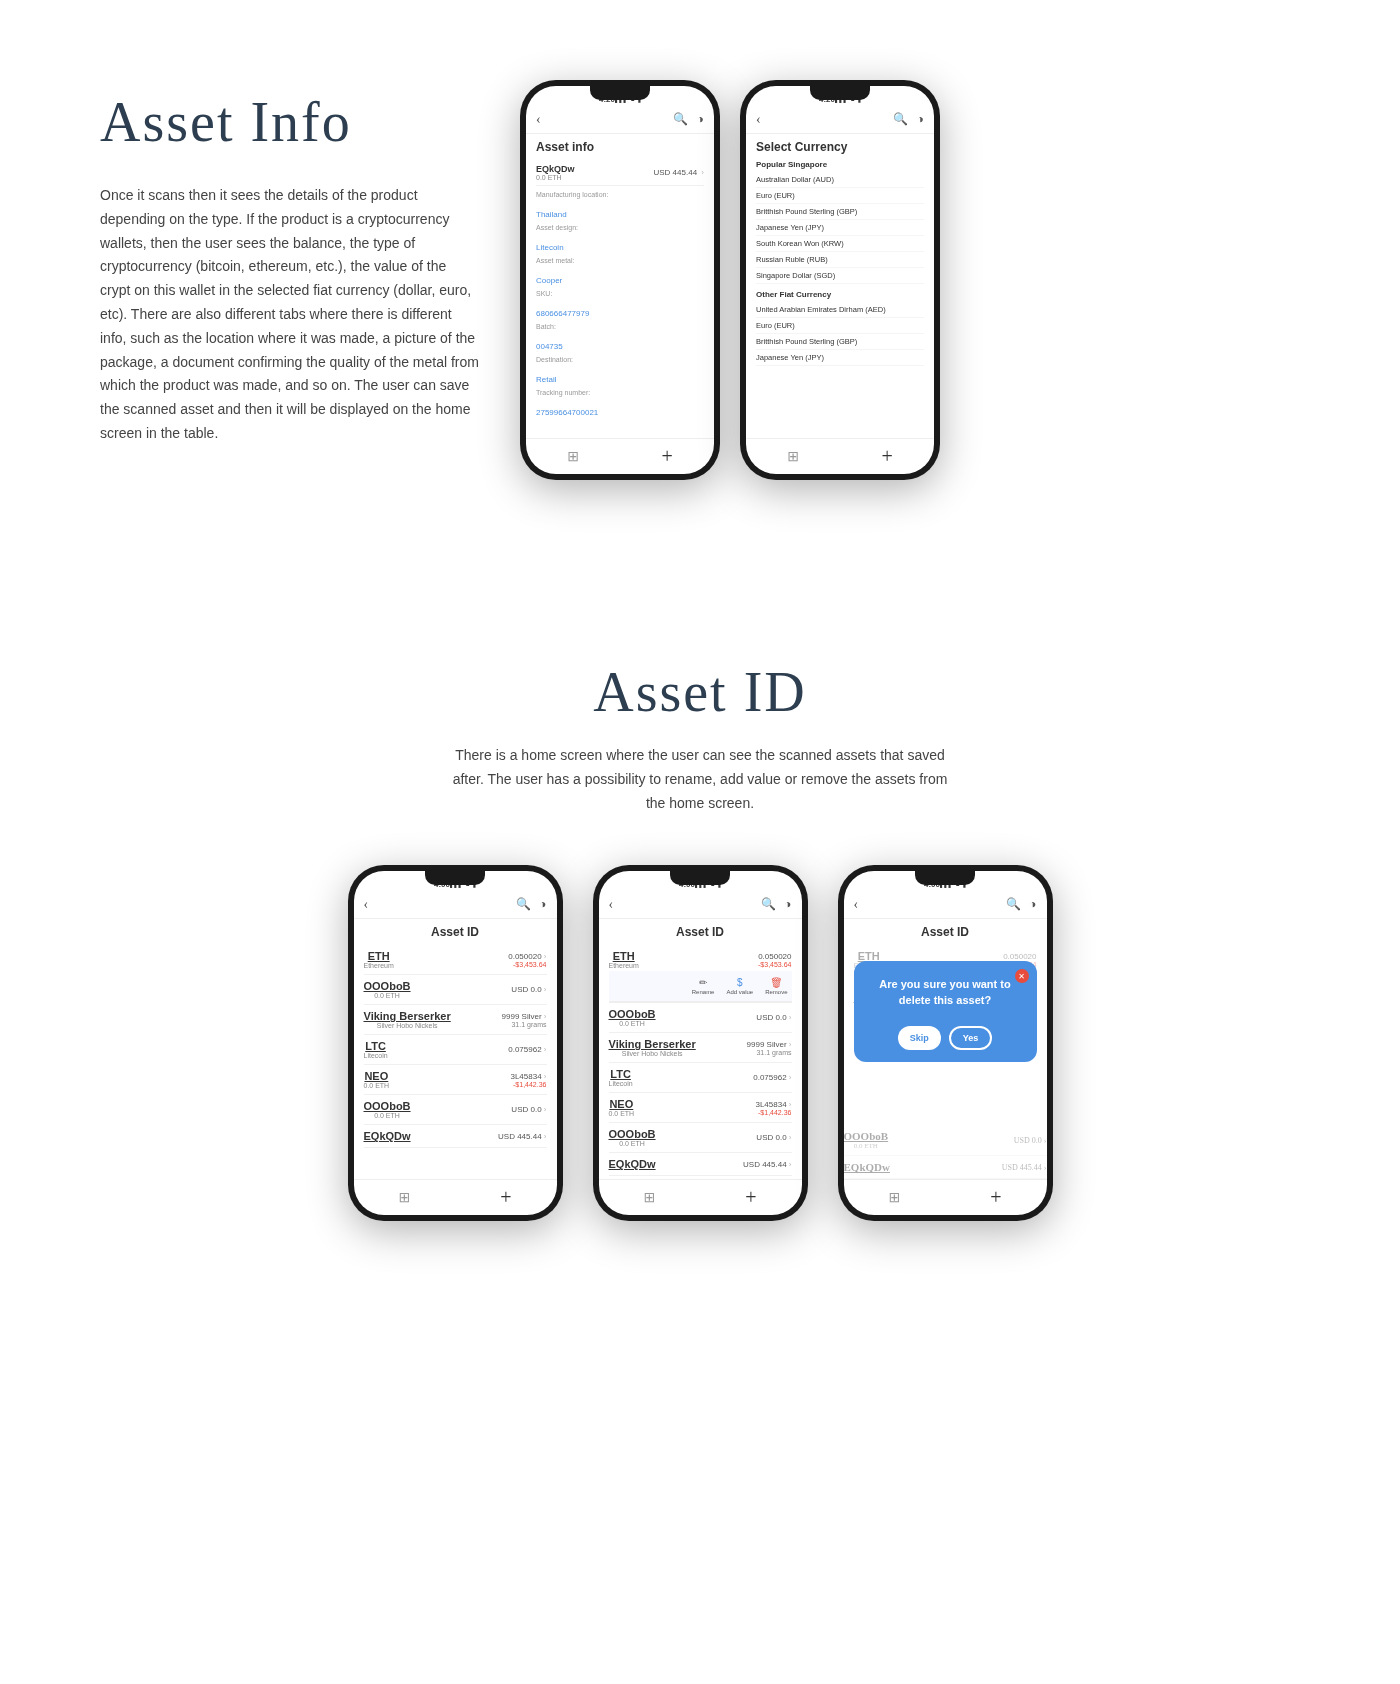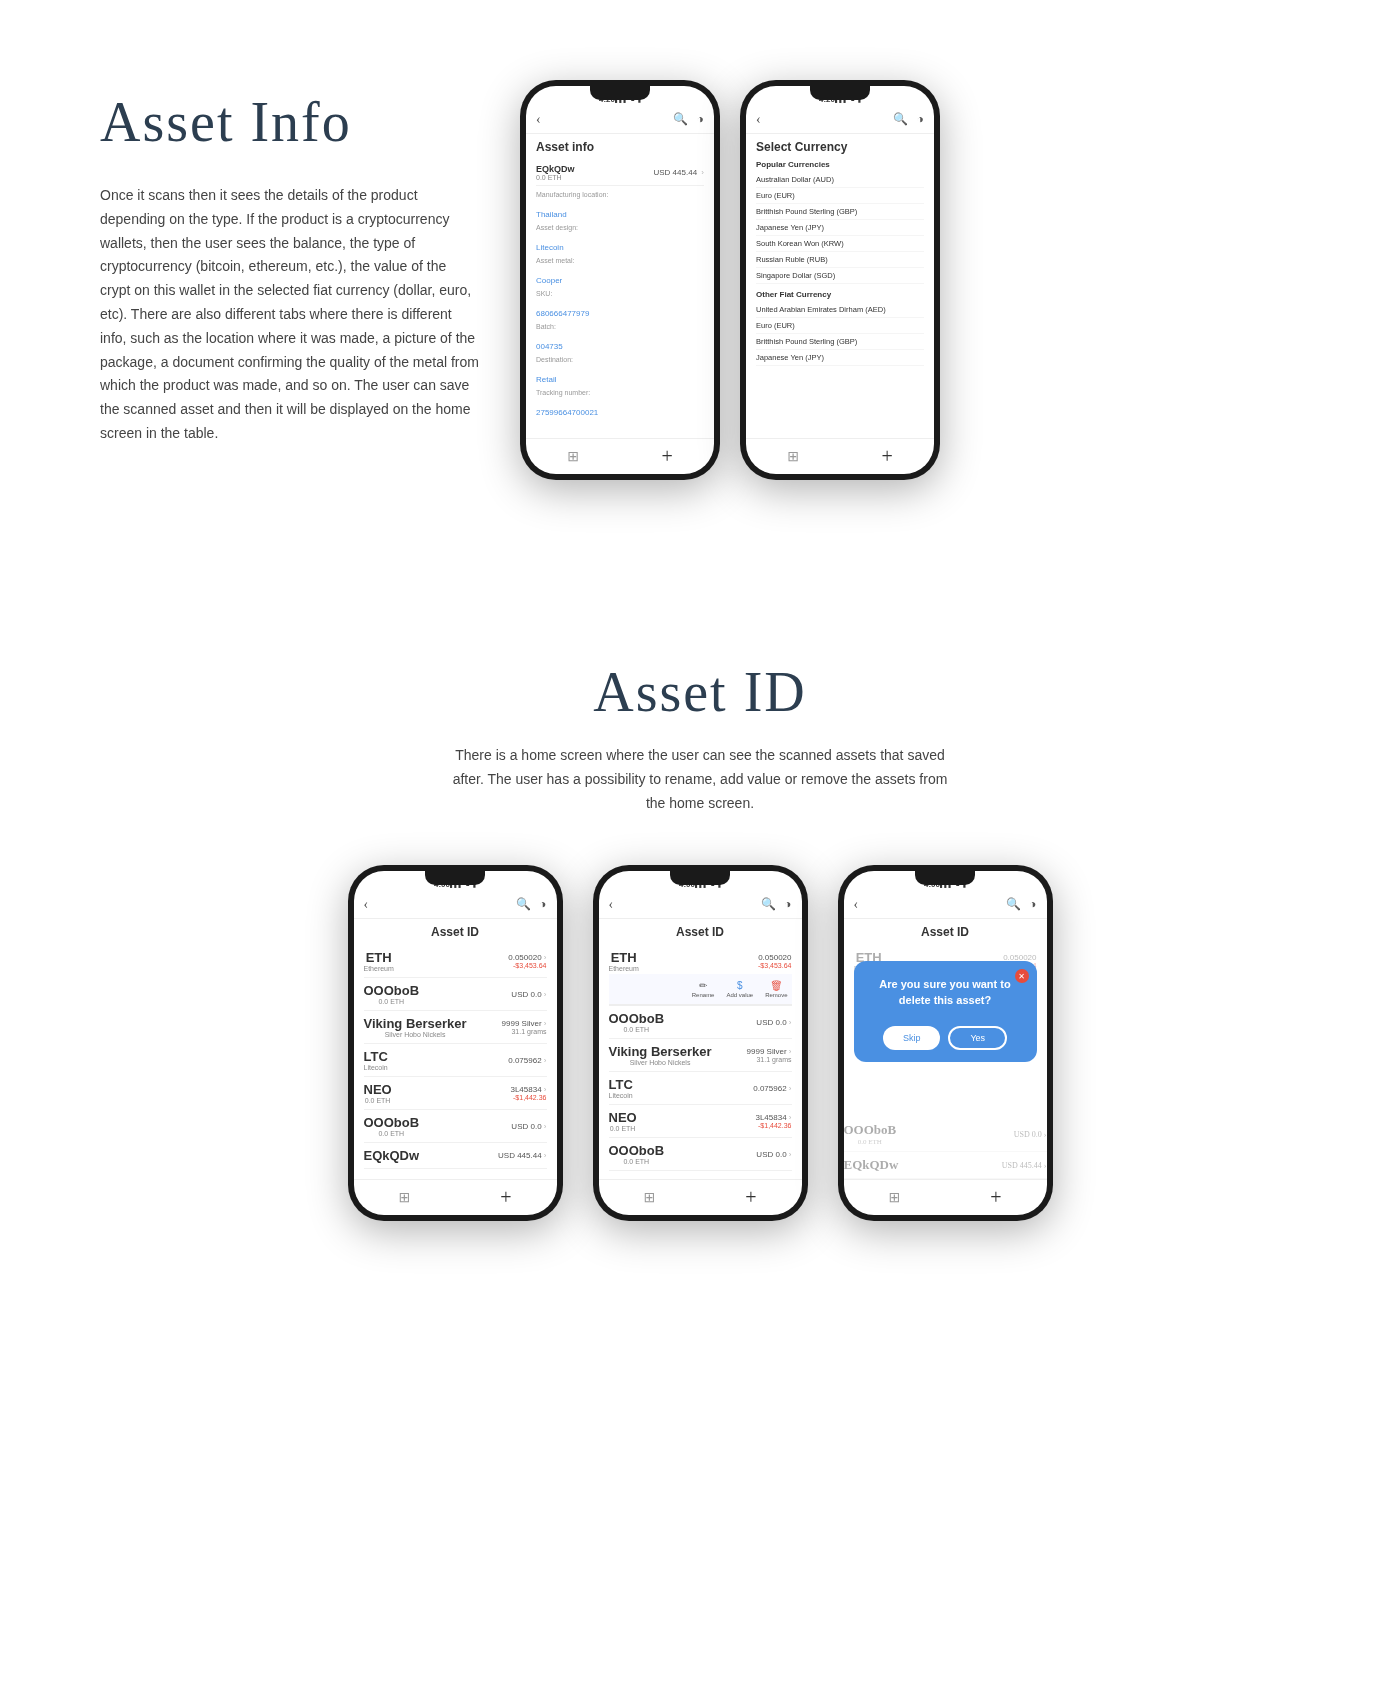--- a/index.html
+++ b/index.html
@@ -182,21 +182,21 @@
     }
 
     
     .asset-id-row {
       display: flex;
       justify-content: space-between;
       align-items: center;
       padding: 5px 0;
       border-bottom: 1px solid #f0f0f0;
     }
-    .ai-name { font-size: 13px; font-weight: 600; color: #333; }
+    .ai-name { font-size: 11px; font-weight: 600; color: #333; text-decoration: underline; }
     .ai-sub { font-size: 7px; color: #888; }
     .ai-right { text-align: right; }
     .ai-value { font-size: 8px; color: #555; }
     .ai-arrow { font-size: 8px; color: #bbb; }
     .ai-negative { color: #e74c3c; font-size: 7px; }
 
     
     .swipe-actions {
       display: flex;
       justify-content: flex-end;
@@ -251,24 +251,24 @@
       margin-bottom: 18px;
       font-weight: 600;
       line-height: 1.4;
     }
     .modal-buttons {
       display: flex;
       justify-content: center;
       gap: 8px;
     }
     .modal-btn {
-      padding: 5px 20px;
+      padding: 5px 12px;
       border-radius: 20px;
       font-size: 9px;
-      font-weight: 400;
+      font-weight: 700;
     }
     .modal-btn.skip {
       background: white;
       color: #4a90e2;
       border: none;
     }
     .modal-btn.yes {
       background: #4a90e2;
       color: white;
       border: 2px solid white;
@@ -356,21 +356,21 @@
         </div>
         <div class="phone-nav">
           <span class="back-arrow">‹</span>
           <div class="nav-icons">
             <span class="nav-icon">🔍</span>
             <span class="nav-icon">◑</span>
           </div>
         </div>
         <div class="phone-content">
           <div class="phone-screen-title">Select Currency</div>
-          <div class="currency-section-title">Popular Currencies</div>
+          <div class="currency-section-title">Popular Singapore</div>
           <div class="currency-item">Australian Dollar (AUD)</div>
           <div class="currency-item">Euro (EUR)</div>
           <div class="currency-item">Britthish Pound Sterling (GBP)</div>
           <div class="currency-item">Japanese Yen (JPY)</div>
           <div class="currency-item">South Korean Won (KRW)</div>
           <div class="currency-item">Russian Ruble (RUB)</div>
           <div class="currency-item">Singapore Dollar (SGD)</div>
           <div class="currency-section-title">Other Fiat Currency</div>
           <div class="currency-item">United Arabian Emirates Dirham (AED)</div>
           <div class="currency-item">Euro (EUR)</div>

